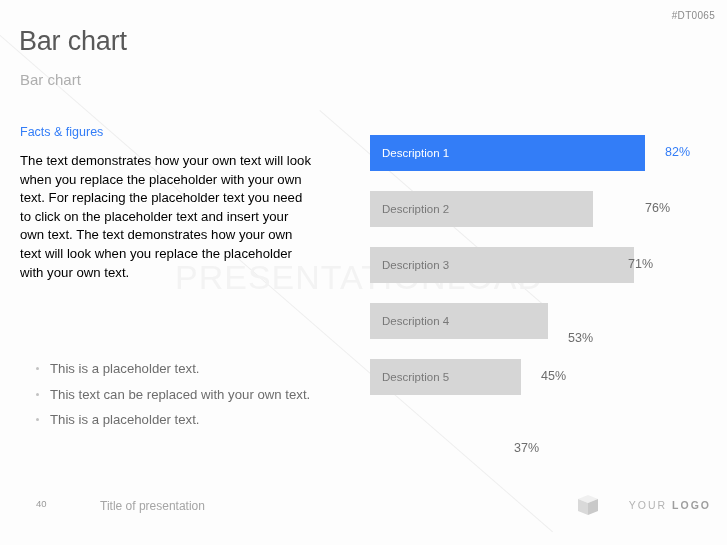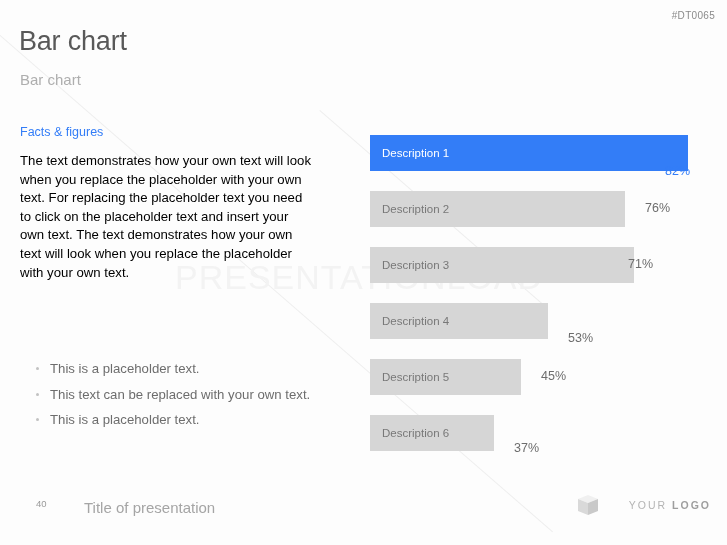--- a/index.html
+++ b/index.html
@@ -169,23 +169,23 @@
   }
   .footer-page {
     position: absolute;
     left: 36px;
     top: 498px;
     font-size: 9.5px;
     color: #9a9a9a;
   }
   .footer-title {
     position: absolute;
-    left: 84px;
+    left: 100px;
     top: 499px;
-    font-size: 15px;
+    font-size: 12px;
     color: #a5a5a5;
     text-align: right;
   }
   .logo-wrap {
     position: absolute;
     right: 16px;
     top: 492px;
     display: flex;
     align-items: center;
     gap: 19px;
@@ -233,27 +233,27 @@
       <span>This text can be replaced with your own text.</span>
     </li>
     <li>
       <span class="dot"></span>
       <span>This is a placeholder text.</span>
     </li>
   </ul>
 
   <div class="chart">
     <div class="bar-row">
-      <div class="bar highlight" style="width: 318px;">
+      <div class="bar highlight" style="width: 275px;">
         <span class="bar-label">Description 1</span>
       </div>
-      <span class="bar-value highlight" style="left: 295px; margin-top: 19px;">82%</span>
-    </div>
-    <div class="bar-row">
-      <div class="bar" style="width: 255px;">
+      <span class="bar-value highlight" style="left: 295px;">82%</span>
+    </div>
+    <div class="bar-row">
+      <div class="bar" style="width: 223px;">
         <span class="bar-label">Description 2</span>
       </div>
       <span class="bar-value" style="left: 275px;">76%</span>
     </div>
     <div class="bar-row">
       <div class="bar" style="width: 264px;">
         <span class="bar-label">Description 3</span>
       </div>
       <span class="bar-value" style="left: 258px;">71%</span>
     </div>
@@ -263,23 +263,20 @@
       </div>
       <span class="bar-value" style="left: 198px; margin-top: 18px;">53%</span>
     </div>
     <div class="bar-row">
       <div class="bar" style="width: 151px; text-align: right;">
         <span class="bar-label">Description 5</span>
       </div>
       <span class="bar-value" style="left: 171px;">45%</span>
     </div>
     <div class="bar-row">
-      <div class="bar" style="width: 124px;">
-        <span class="bar-label">Description 6</span>
-      </div>
       <span class="bar-value" style="left: 144px; margin-top: 16px;">37%</span>
     </div>
   </div>
 
   <div class="footer-page">40</div>
   <div class="footer-title">Title of presentation</div>
 
   <div class="logo-wrap">
     <svg class="logo-cube" viewBox="0 0 26 26">
       <polygon points="3,7 13,3 23,7 13,11" fill="#f0f0f0"></polygon>

